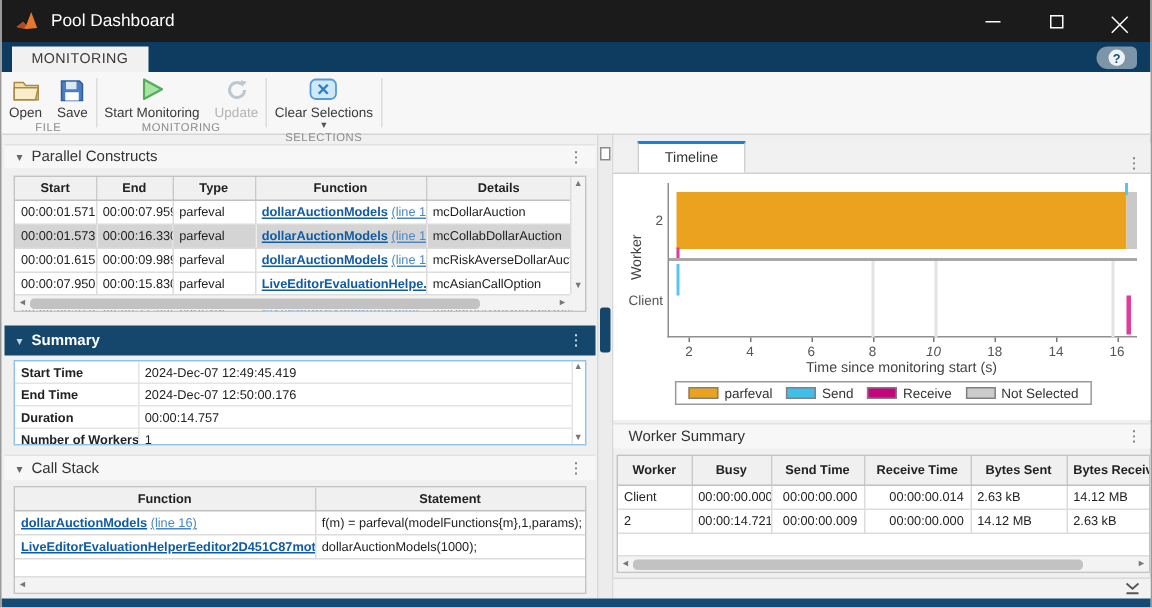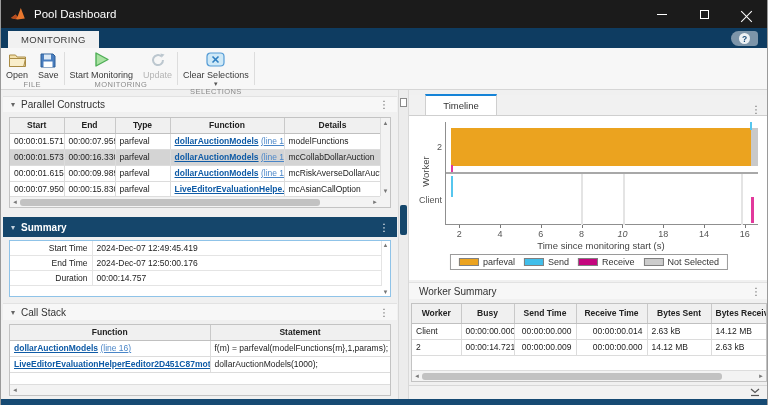--- a/index.html
+++ b/index.html
@@ -77,21 +77,21 @@
   .hscroll { position:absolute; left:0; bottom:0; height:11px; background:#f3f3f3;
              border-top:1px solid #ddd; display:flex; align-items:center; font-size:6px; color:#777;
              padding:0 2px; }
   .hscroll .thumb { height:7px; background:#c2c2c2; border-radius:3px; margin:0 2px; }
   .corner { position:absolute; right:0; bottom:0; width:10px; height:11px; background:#f3f3f3; }
 
   
   #sum-wrap { border:1px solid #8fc3e8; }
   #sum-wrap td { height:14px; line-height:14px; font-size:8.5px; border-bottom:1px solid #e4e4e4;
                  border-right:1px solid #e4e4e4; }
-  #sum-wrap td.s-label { font-weight:normal;text-align:right; }
+  #sum-wrap td.s-label { font-weight:bold; }
   .sum-scroll { position:absolute; right:0; top:0; bottom:0; width:9px; display:flex;
                 flex-direction:column; justify-content:space-between; align-items:center;
                 font-size:6px; color:#777; padding:1px 0; }
 
   
   .splitter { position:absolute; left:397px; top:90px; width:11px; height:309px; background:#ececec;
               border-left:1px solid #d9d9d9; border-right:1px solid #d9d9d9; }
   .splitter-icon { position:absolute; left:1px; top:8px; width:7px; height:9px; background:#fff;
                    border:1px solid #8a8a8a; }
   .splitter-handle { position:absolute; left:1px; top:115px; width:7px; height:30px;
@@ -271,21 +271,21 @@
           <th>Function</th>
           <th>Details</th>
         </tr>
       </thead>
       <tbody>
   <tr>
     <td class="num">00:00:01.571</td>
     <td class="num">00:00:07.959</td>
     <td>parfeval</td>
     <td><a class="fn-link">dollarAuctionModels</a> <a class="line-link">(line 16)</a></td>
-    <td>modelFunctions</td>
+    <td>mcDollarAuction</td>
   </tr>
 
   <tr class="selected">
     <td class="num">00:00:01.573</td>
     <td class="num">00:00:16.330</td>
     <td>parfeval</td>
     <td><a class="fn-link">dollarAuctionModels</a> <a class="line-link">(line 16)</a></td>
     <td>mcCollabDollarAuction</td>
   </tr>
 
@@ -346,20 +346,24 @@
   <tr>
     <td class="s-label">End Time</td>
     <td>2024-Dec-07 12:50:00.176</td>
   </tr>
 
   <tr>
     <td class="s-label">Duration</td>
     <td>00:00:14.757</td>
   </tr>
 
+  <tr>
+    <td class="s-label">Number of Workers</td>
+    <td>1</td>
+  </tr>
 </tbody>
     </table>
     <div class="sum-scroll">
       <span>▲</span>
       <span>▼</span>
     </div>
   </div>
 
   <div id="cs-header" class="panel-header">
     <span class="caret">▾</span>

